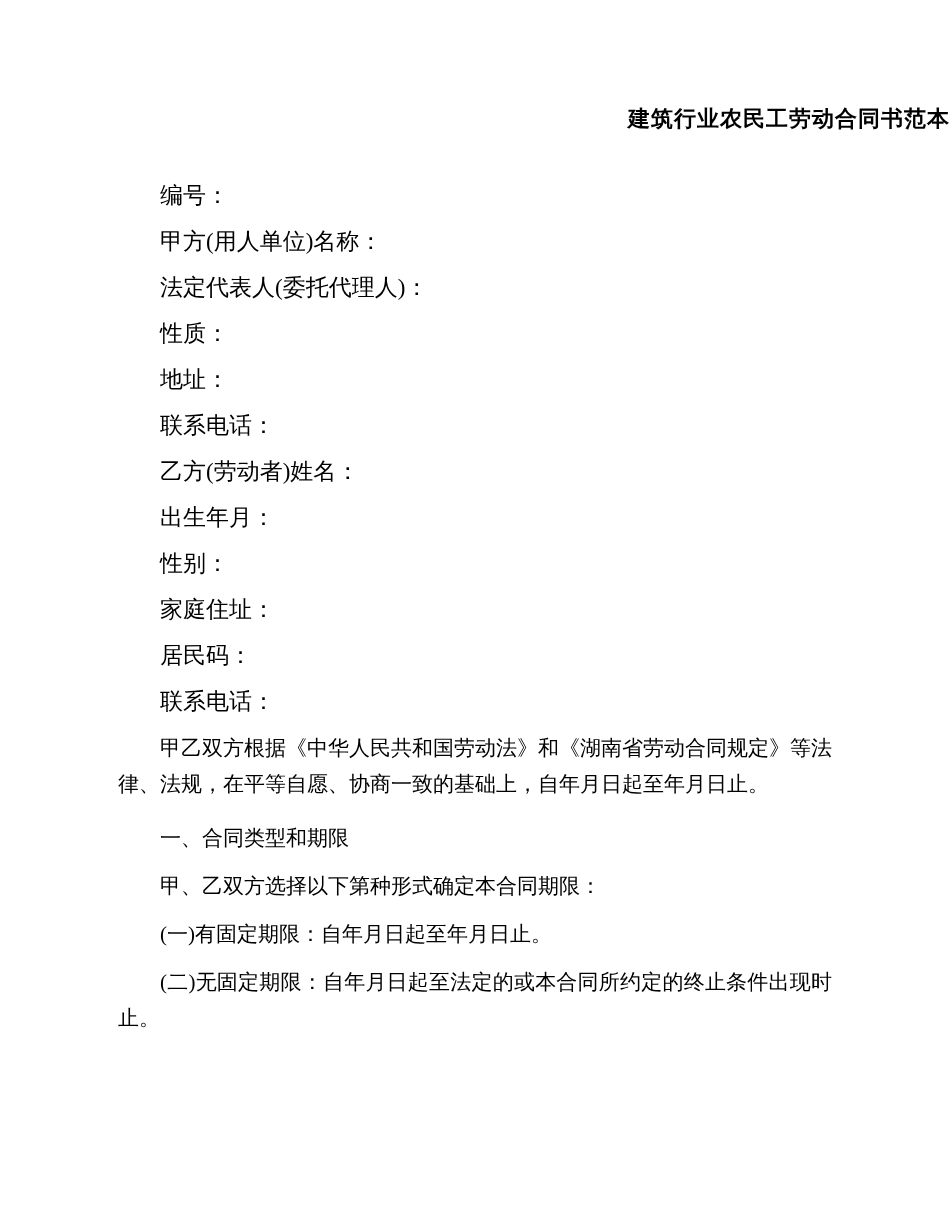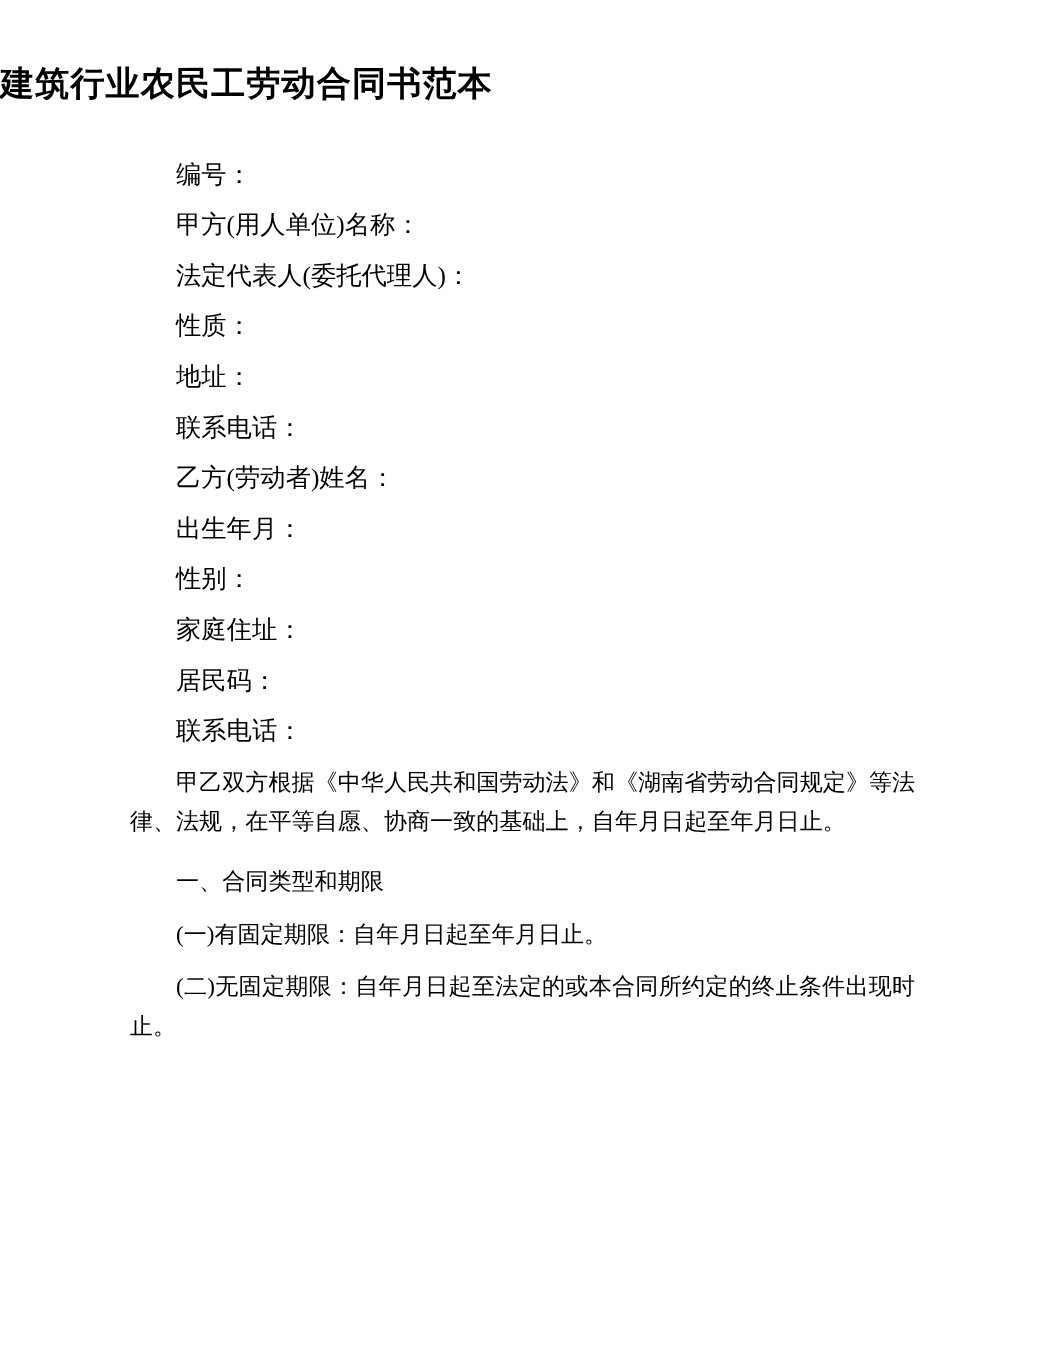--- a/index.html
+++ b/index.html
@@ -16,27 +16,27 @@
   }
   .page {
     width: 950px;
     height: 1230px;
     box-sizing: border-box;
     padding: 0;
     position: relative;
     background: #ffffff;
   }
   .doc-title {
-    text-align: left;
+    text-align: right;
     font-family: "DejaVu Sans", "Liberation Sans", sans-serif;
     font-weight: bold;
-    font-size: 31px;
+    font-size: 22px;
     letter-spacing: 1px;
     margin: 0;
-    padding-top: 58px;
+    padding-top: 106px;
     line-height: 1.2;
   }
   .body-block {
     margin: 0 auto;
     width: 714px;
     padding-top: 40px;
   }
   .field-line {
     font-size: 23px;
     line-height: 1.0;
@@ -86,17 +86,18 @@
     <div class="field-line">出生年月：</div>
     <div class="field-line">性别：</div>
     <div class="field-line">家庭住址：</div>
     <div class="field-line">居民码：</div>
     <div class="field-line">联系电话：</div>
 
     <p class="para">甲乙双方根据《中华人民共和国劳动法》和《湖南省劳动合同规定》等法律、法规，在平等自愿、协商一致的基础上，自年月日起至年月日止。</p>
 
     <p class="section-head">一、合同类型和期限</p>
 
+    <p class="para tight">甲、乙双方选择以下第种形式确定本合同期限：</p>
     <p class="para tight">(一)有固定期限：自年月日起至年月日止。</p>
     <p class="para tight">(二)无固定期限：自年月日起至法定的或本合同所约定的终止条件出现时止。</p>
 
   </div>
 </div>
 
 </body></html>

